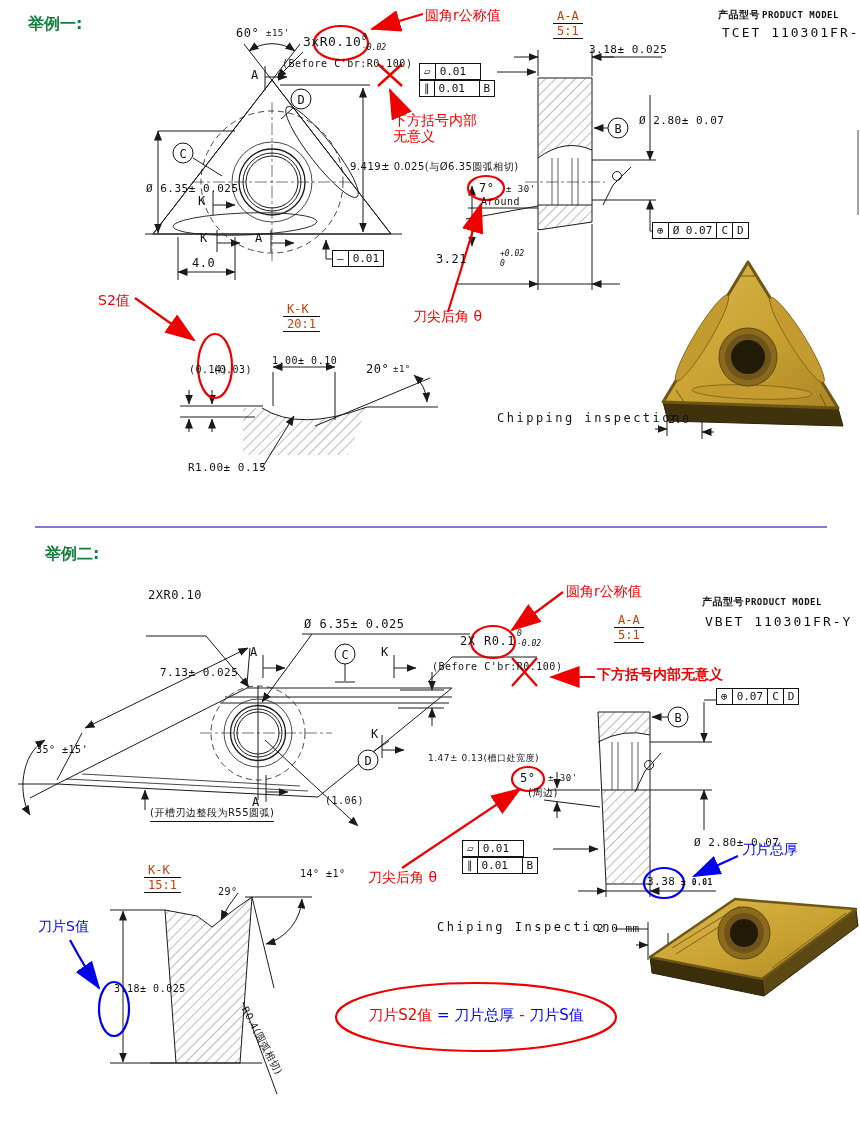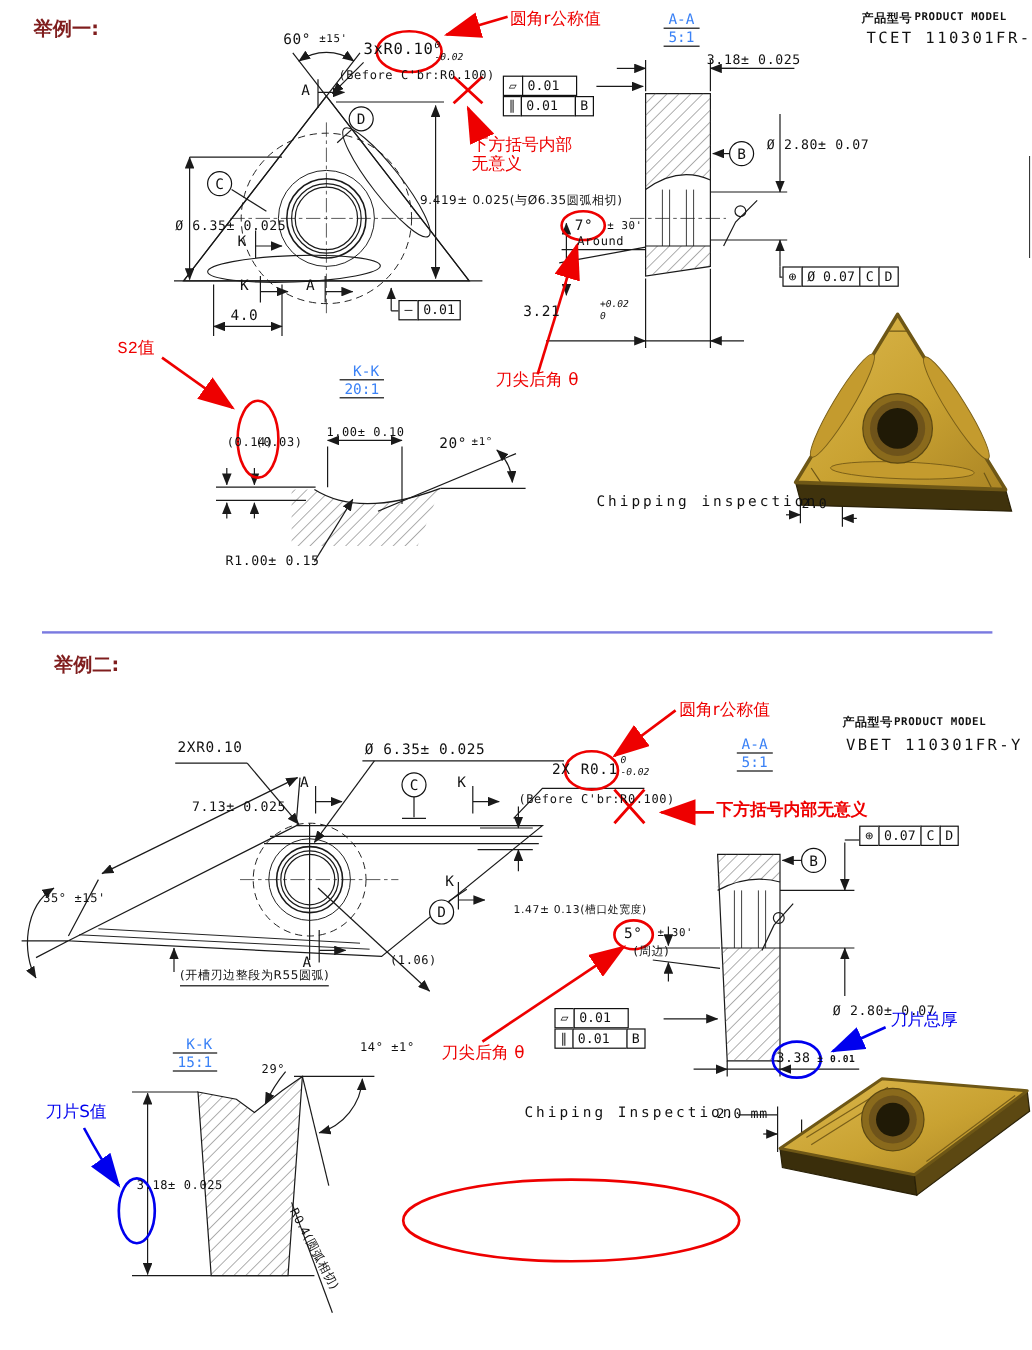--- a/index.html
+++ b/index.html
@@ -2,25 +2,25 @@
 <html><head>
 <meta charset="utf-8">
 <style>
   html,body{margin:0;padding:0;background:#fff;}
   #canvas{position:relative;width:860px;height:1125px;background:#fff;overflow:hidden;
           font-family:"DejaVu Sans Mono",monospace;}
   #art{position:absolute;left:0;top:0;}
   .t{position:absolute;font:11px "DejaVu Sans Mono",monospace;color:#111;white-space:nowrap;letter-spacing:.5px;}
   .t8{font-size:8px;} .t9{font-size:9px;} .t10{font-size:10px;} .t12{font-size:12px;} .t13{font-size:13px;}
   .cjk{font-family:"DejaVu Sans",sans-serif;}
-  .hd{position:absolute;font:bold 16px "DejaVu Sans",sans-serif;color:#7f1d1d;white-space:nowrap;}
+  .hd{position:absolute;font:bold 16px "DejaVu Sans",sans-serif;color:#15803d;white-space:nowrap;}
   .red{position:absolute;font:14px "DejaVu Sans",sans-serif;color:#ee0000;white-space:nowrap;}
   .blue{position:absolute;font:14px "DejaVu Sans",sans-serif;color:#0000ee;white-space:nowrap;}
   .c{transform:translate(-50%,-50%) rotate(var(--r,0deg));}
-  .sect{position:absolute;text-align:right;font:12px "DejaVu Sans Mono",monospace;color:#3b82f6;}
+  .sect{position:absolute;text-align:left;font:12px "DejaVu Sans Mono",monospace;color:#c2410c;}
   .sect div{border-bottom:1.5px solid #111;padding:0 4px;line-height:14px;}
   .fcf{position:absolute;display:flex;}
   .fcf span{border:1px solid #111;margin-left:-1px;padding:0 4px;font:11px "DejaVu Sans Mono",monospace;
             line-height:15px;background:#fff;color:#111;white-space:nowrap;}
   .dat{position:absolute;width:19px;height:19px;border:1.3px solid #111;border-radius:50%;background:#fff;
        display:flex;align-items:center;justify-content:center;font:12px "DejaVu Sans Mono",monospace;color:#111;
        transform:translate(-50%,-50%);}
   .tol{position:absolute;display:flex;flex-direction:column;font:8px "DejaVu Sans Mono",monospace;color:#111;line-height:1.2;}
   .div-line{position:absolute;left:35px;top:526px;width:792px;height:2px;background:#7a7ae0;}
   .formula{position:absolute;font:15px "DejaVu Sans",sans-serif;white-space:nowrap;}
@@ -304,21 +304,21 @@
       <i>+0.02</i>
       <i>0</i>
     </div>
 <div class="fcf" style="left:653px;top:222px;">
   <span>⊕</span>
   <span>Ø 0.07</span>
   <span>C</span>
   <span>D</span>
 </div>
 <div class="red" style="left:413px;top:308px;">刀尖后角 θ</div>
-<div class="red" style="left:98px;top:281px;font-family:Liberation Mono, monospace;">S2值</div>
+<div class="red" style="left:98px;top:292px;">S2值</div>
 
 <div class="sect" style="left:283px;top:302px;">
   <div>K-K</div>
   <div>20:1</div>
 </div>
 <div class="t t10 c" style="left:189px;top:364px;--r:rotate(-90deg);">(0.14)</div>
 <div class="t t10 c" style="left:213px;top:364px;--r:rotate(-90deg);">(0.03)</div>
 <div class="t t10" style="left:272px;top:355px;">1.00± 0.10</div>
 <div class="t t12" style="left:366px;top:362px;">20°</div>
 <div class="t t9" style="left:393px;top:364px;">±1°</div>
@@ -332,21 +332,21 @@
 <div class="hd" style="left:45px;top:544px;">举例二:</div>
 <div class="red" style="left:566px;top:583px;">圆角r公称值</div>
 <div class="t t10 cjk" style="left:702px;top:595px;font-weight:bold;">产品型号</div>
 <div class="t t9" style="left:745px;top:597px;font-weight:bold;">PRODUCT MODEL</div>
 <div class="t t13" style="left:705px;top:614px;letter-spacing:2px;text-align:right;">VBET 110301FR-Y</div>
 <div class="sect" style="left:614px;top:613px;">
   <div>A-A</div>
   <div>5:1</div>
 </div>
 
-<div class="t t12" style="left:148px;top:616px;">2XR0.10</div>
+<div class="t t12" style="left:148px;top:588px;">2XR0.10</div>
 <div class="t t12" style="left:304px;top:617px;">Ø 6.35± 0.025</div>
 <div class="dat" style="left:345px;top:654px;">C</div>
 <div class="t t12" style="left:250px;top:645px;">A</div>
 <div class="t t12" style="left:381px;top:645px;">K</div>
 <div class="t t12" style="left:460px;top:634px;">2X</div>
 <div class="t t12" style="left:484px;top:634px;">R0.1</div>
 <div class="tol" style="left:517px;top:629px;">
       <i>0</i>
       <i>-0.02</i>
     </div>
@@ -392,14 +392,21 @@
 </div>
 <div class="blue" style="left:38px;top:918px;">刀片S值</div>
 <div class="t t10 c" style="left:114px;top:983px;--r:rotate(-90deg);">3.18± 0.025</div>
 <div class="t t10 c" style="left:218px;top:886px;--r:rotate(-50deg);">29°</div>
 <div class="t t10 c" style="left:300px;top:868px;--r:rotate(72deg);">14° ±1°</div>
 <div class="t t10 cjk" style="left:250px;top:1004px;transform:rotate(62deg);transform-origin:left top;">R0.4(圆弧相切)</div>
 
 <div class="t t12" style="left:437px;top:920px;letter-spacing:2.5px;">Chiping Inspection</div>
 <div class="t" style="left:597px;top:922px;">2.0 mm</div>
 
+<div class="formula c" style="left:476px;top:1015px;position:absolute;">
+  <b style="color:#ee0000;">刀片S2值</b>
+  <b style="color:#0000ee;">=</b>
+  <b style="color:#0000ee;">刀片总厚</b>
+  <b style="color:#ee0000;">-</b>
+  <b style="color:#0000ee;">刀片S值</b>
+</div>
 
 </div>
 
 </body></html>

